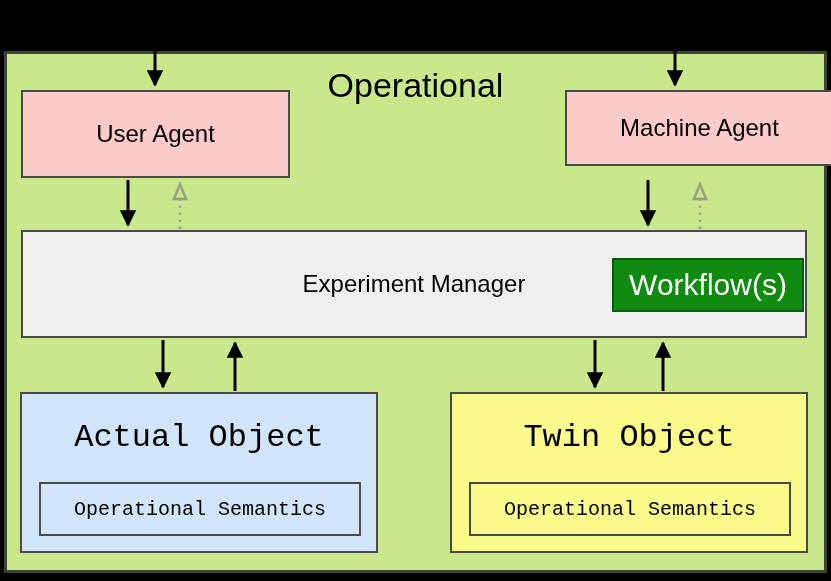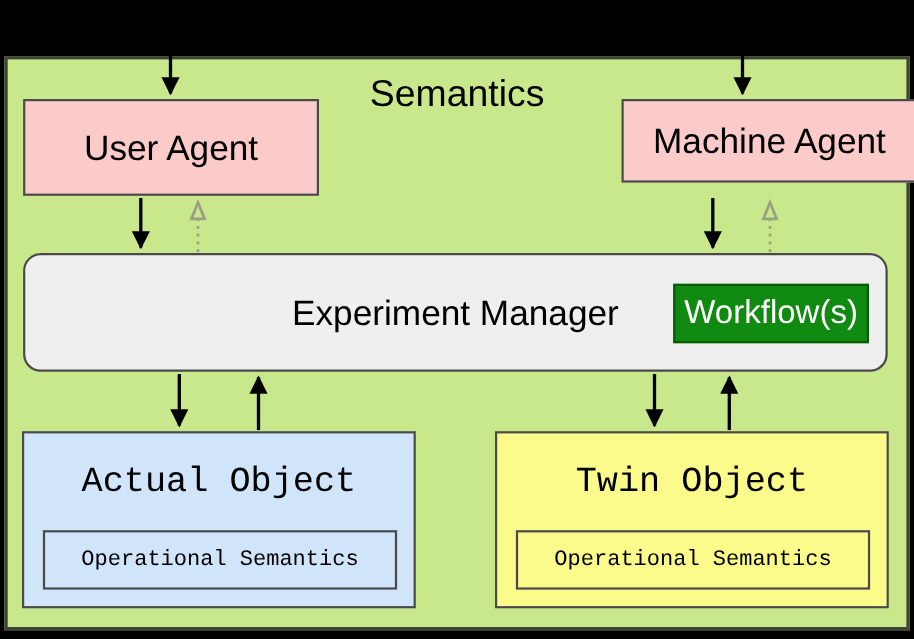--- a/index.html
+++ b/index.html
@@ -32,35 +32,34 @@
     line-height: 38px;
     color: var(--text-color, #000);
   }
   .node {
     position: absolute;
     box-sizing: border-box;
     border: 2px solid var(--box-border, #4a4a4a);
     display: flex;
     align-items: center;
     justify-content: center;
-    font-size: 32px;
+    font-size: 24px;
     text-align: center;
   }
   .agent { background: var(--agent-fill, #fbcbca); }
   .manager {
     background: var(--manager-fill, #efefef);
     flex-direction: column;
     line-height: 36px;
-    border-radius: 16px;
   }
   .workflow {
     position: absolute;
     box-sizing: border-box;
     left: 612px; top: 258px;
-    width: 178px; height: 54px;
+    width: 192px; height: 54px;
     background: var(--workflow-fill, #108a10);
     border: 2px solid var(--workflow-border, #085c08);
     color: var(--workflow-text, #fff);
     display: flex;
     align-items: center;
     justify-content: center;
     font-size: 30px;
   }
   .object-box {
     position: absolute;
@@ -122,21 +121,21 @@
   }
   .solid-head { fill: var(--arrow-color, #000); }
 </style>
 </head>
 <body>
 
 <div class="stage">
 
   <div class="panel"></div>
 
-  <div class="diagram-title">Semantics</div>
+  <div class="diagram-title">Operational</div>
 
   <div class="node agent user-agent">
     <span>User Agent</span>
   </div>
 
   <div class="node agent machine-agent">
     <span>Machine Agent</span>
   </div>
 
   <div class="node manager">

